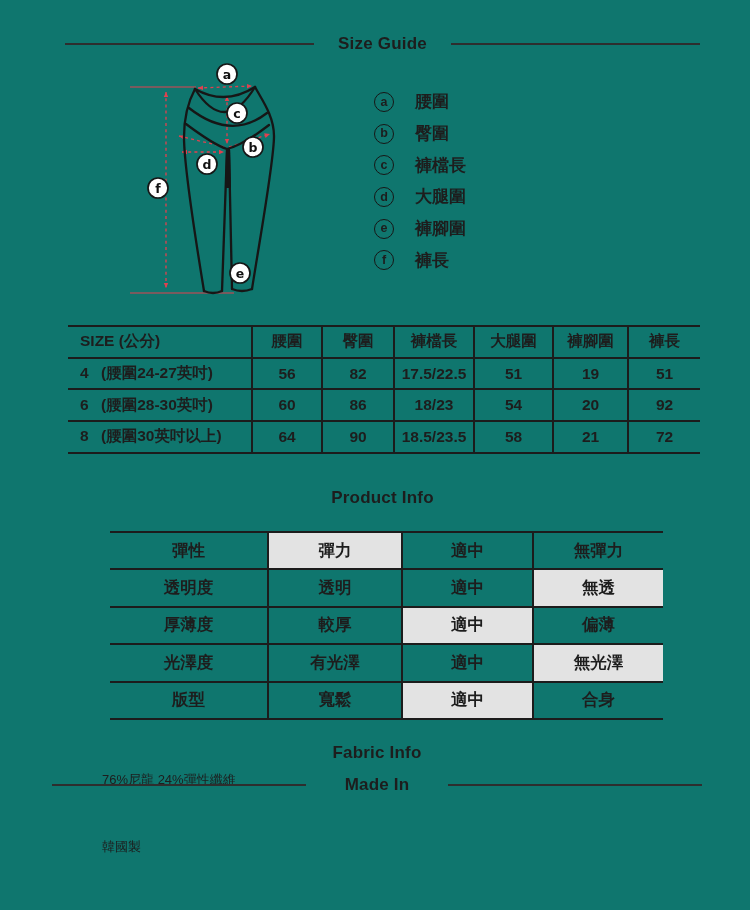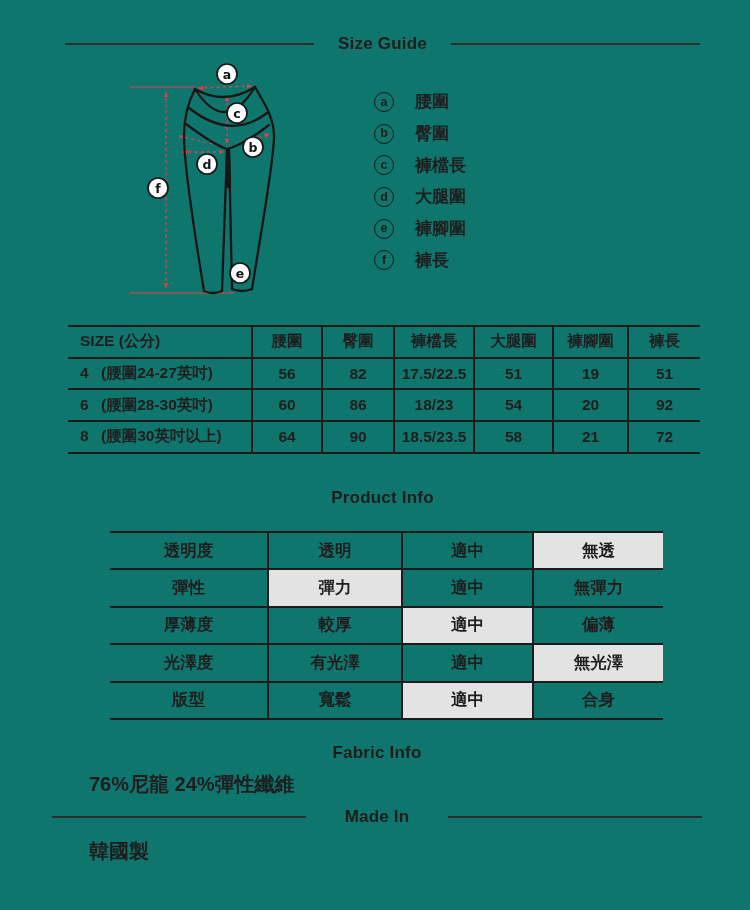--- a/index.html
+++ b/index.html
@@ -12,21 +12,21 @@
     position:relative;width:750px;height:910px;background:#0f766e;overflow:hidden;
     font-family:"Liberation Sans","DejaVu Sans",sans-serif;color:#1d1d1d;
   }
   
   .sec-header{position:absolute;display:flex;align-items:center;height:22px;}
   .sec-header .rule{flex:1;border-top:2px solid #2e2e2e;height:0;}
   .sec-title{margin:0 24px;font-size:17px;font-weight:700;letter-spacing:.2px;white-space:nowrap;}
   .hdr-size-guide{left:65px;top:33px;width:635px;}
   .hdr-product-info{left:65px;top:486px;width:635px;flex-direction:column;}
   .hdr-fabric-info{left:52px;top:741px;width:650px;flex-direction:column;}
-  .hdr-made-in{left:52px;top:806px;width:650px;gap:15px;}
+  .hdr-made-in{left:52px;top:774px;width:650px;gap:15px;}
 
   
   .pants{position:absolute;left:128px;top:60px;}
   .pants-outline path{fill:none;stroke:#161616;stroke-width:2.3;stroke-linecap:round;}
   .pants-outline .wedge{fill:#161616;stroke:none;}
   .ms{fill:none;stroke:var(--accent);}
   .dash{stroke-width:1.3;stroke-dasharray:3 3.2;}
   .solid{stroke-width:1.2;}
   .arr-both{marker-start:url(#arrow);marker-end:url(#arrow);}
   .arr-start{marker-start:url(#arrow);}
@@ -63,21 +63,21 @@
     position:absolute;left:110px;top:531px;width:553px;border-collapse:collapse;table-layout:fixed;
     border-top:2px solid var(--line);border-bottom:2px solid var(--line);
     font-size:16.5px;font-weight:700;
   }
   .prod-table td{height:35.4px;padding:0;text-align:center;}
   .prod-table tr:not(:first-child) td{border-top:2px solid var(--line);}
   .prod-table td + td{border-left:2px solid var(--line);}
   .prod-table td.hl{background:var(--hl);}
 
   
-  .note{position:absolute;left:89px;font-size:20px;font-weight:700;}
+  .note{position:absolute;left:102px;font-size:13px;font-weight:400;}
   .note-fabric{top:771px;}
   .note-made{top:838px;}
 </style>
 </head>
 <body>
 
 <div class="page">
 
   <div class="sec-header hdr-size-guide">
     <span class="rule"></span>
@@ -237,32 +237,32 @@
 
   <table class="prod-table">
     <colgroup>
       <col style="width:158px">
         <col style="width:134px">
         <col style="width:131px">
         <col style="width:130px">
     </colgroup>
     <tbody>
         <tr>
+          <td>彈性</td>
+          <td class="hl">彈力</td>
+          <td>適中</td>
+          <td>無彈力</td>
+        </tr>
+        <tr>
           <td>透明度</td>
           <td>透明</td>
           <td>適中</td>
           <td class="hl">無透</td>
         </tr>
         <tr>
-          <td>彈性</td>
-          <td class="hl">彈力</td>
-          <td>適中</td>
-          <td>無彈力</td>
-        </tr>
-        <tr>
           <td>厚薄度</td>
           <td>較厚</td>
           <td class="hl">適中</td>
           <td>偏薄</td>
         </tr>
         <tr>
           <td>光澤度</td>
           <td>有光澤</td>
           <td>適中</td>
           <td class="hl">無光澤</td>

